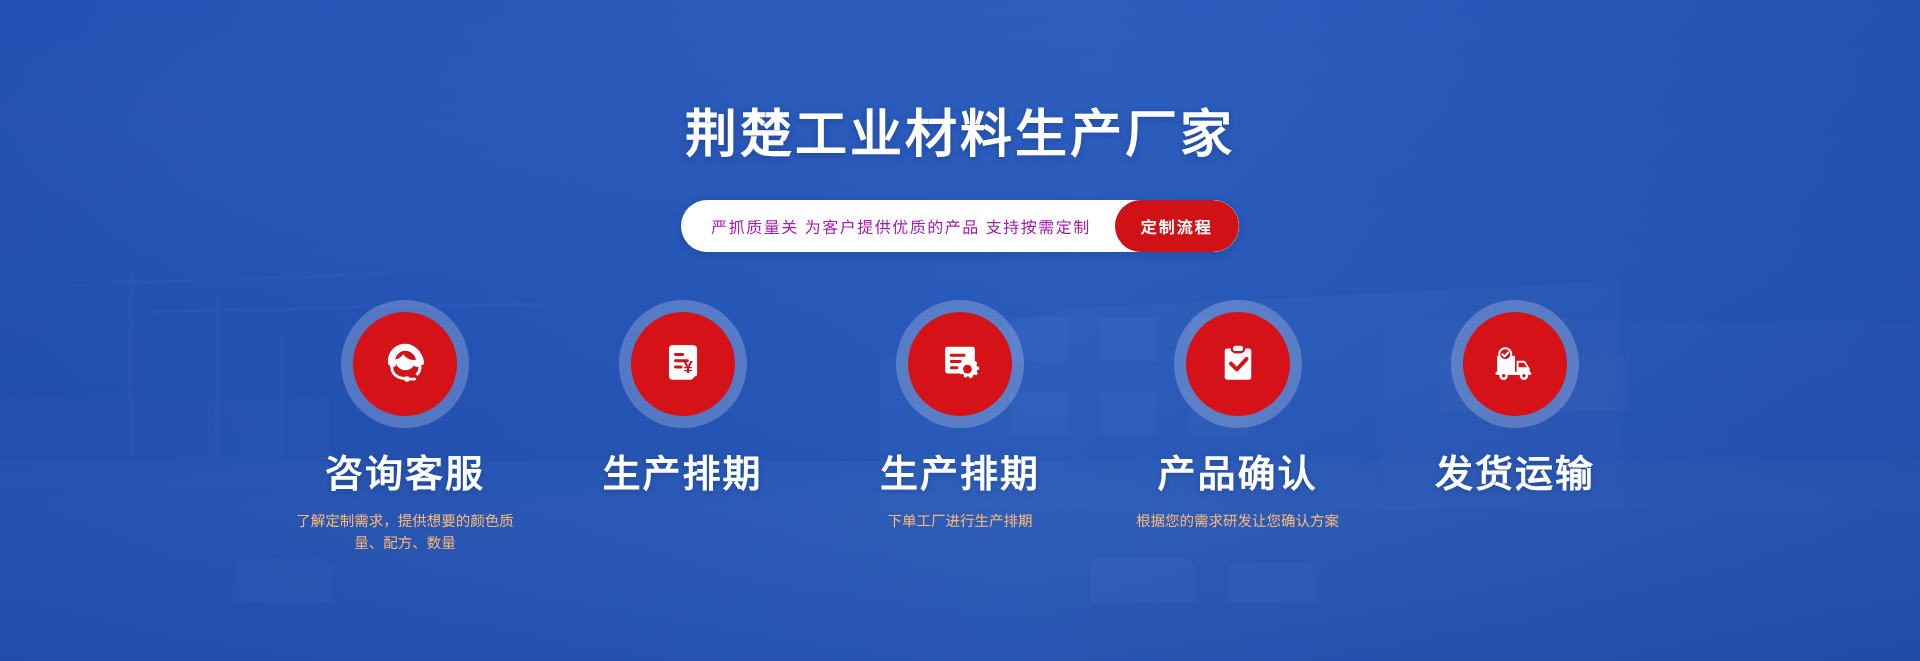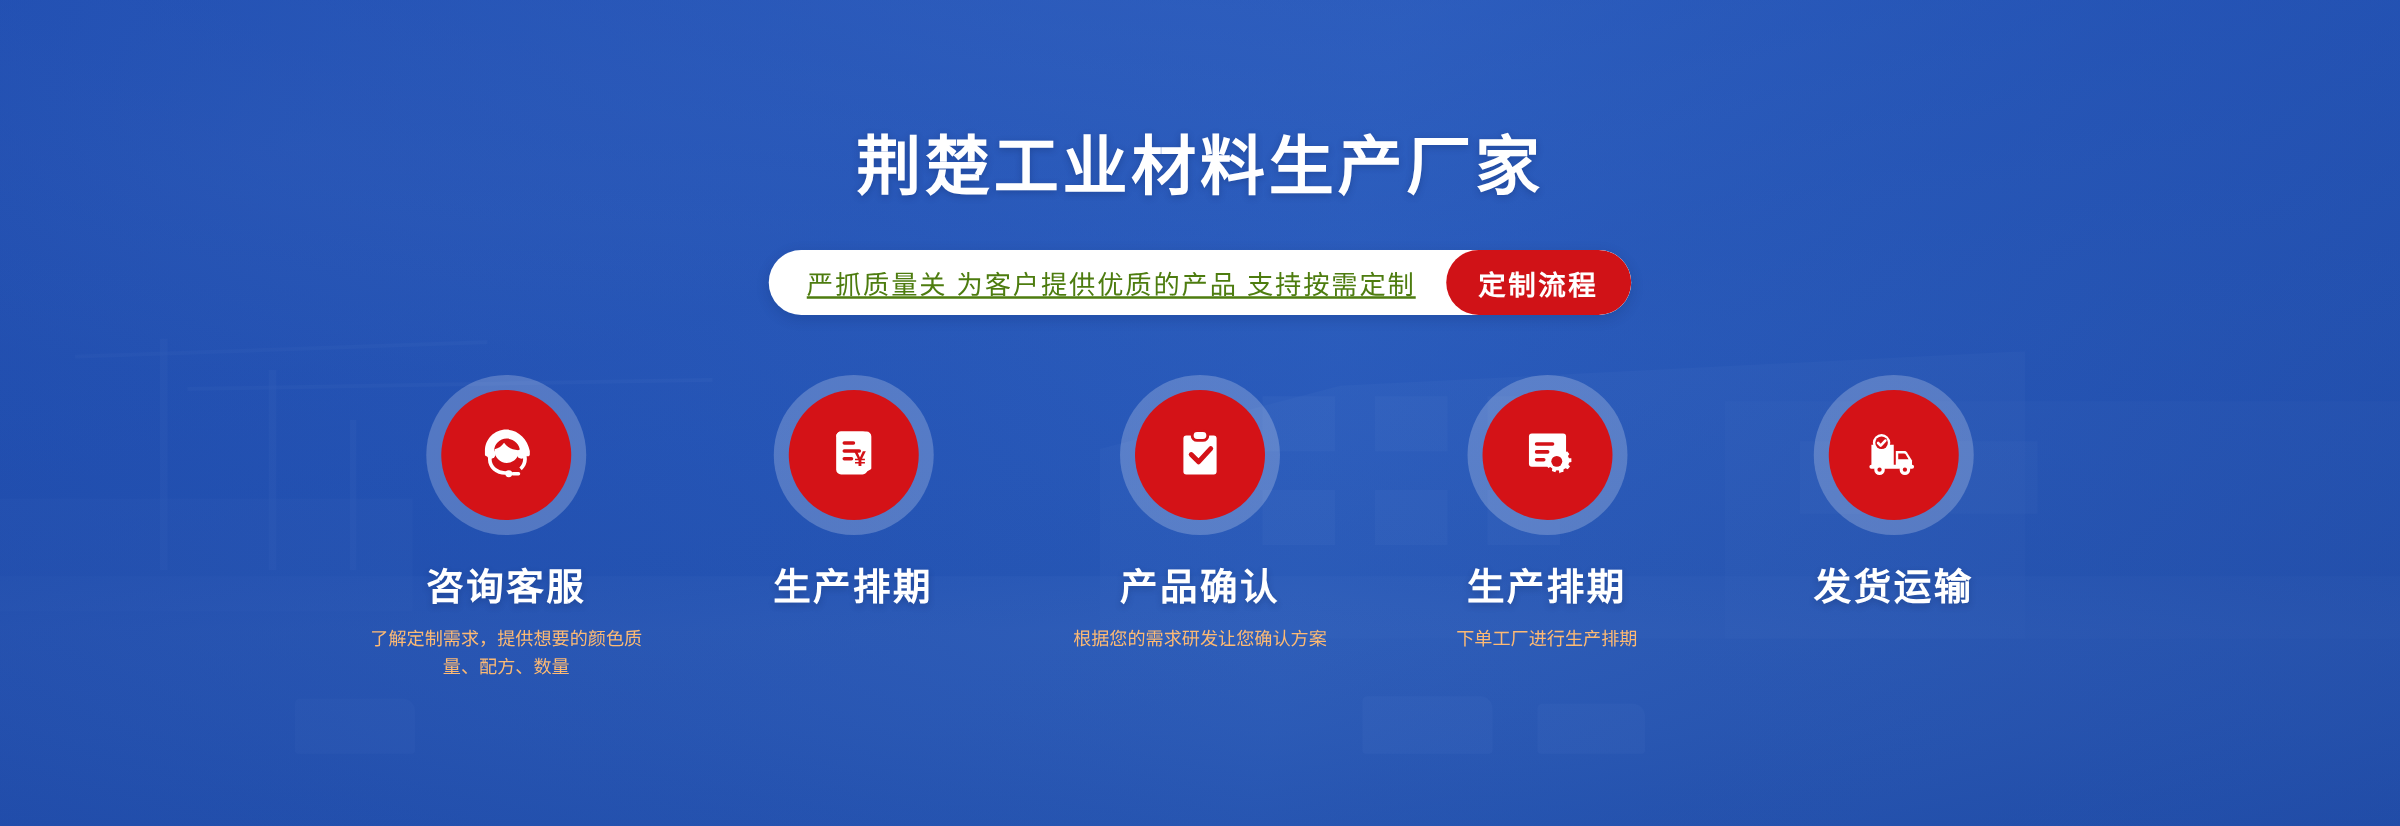--- a/index.html
+++ b/index.html
@@ -131,36 +131,35 @@
     display:flex;
     align-items:center;
     height:52px;
     background:#ffffff;
     border-radius:26px;
     padding-left:30px;
     box-shadow:0 3px 10px rgba(8,26,70,.18);
     overflow:hidden;
   }
   .pillbar-text {
-    font-size:21px;
-    color:#4d7c0f;
+    font-size:16px;
+    color:#a21caf;
     letter-spacing:1.5px;
     white-space:nowrap;
     padding-right:24px;
-    text-decoration:underline;
   }
   .pillbar-btn {
     display:flex;
     align-items:center;
     justify-content:center;
     height:52px;
     padding:0 26px;
     background:#d01217;
     color:#ffffff;
-    font-size:22px;
+    font-size:16px;
     font-weight:bold;
     letter-spacing:2px;
     border-radius:26px;
     white-space:nowrap;
     cursor:pointer;
     border:none;
     font-family:inherit;
   }
 
   
@@ -194,21 +193,21 @@
     border-radius:50%;
     background:#d41217;
     display:flex;
     align-items:center;
     justify-content:center;
   }
   .step-disc svg { display:block; }
 
   .step-title {
     margin-top:26px;
-    font-size:30px;
+    font-size:38px;
     font-weight:bold;
     color:#ffffff;
     letter-spacing:2px;
     line-height:1.1;
     text-shadow:0 2px 5px rgba(10,30,80,.25);
     white-space:nowrap;
   }
   .step-desc {
     margin-top:14px;
     font-size:14.5px;
@@ -294,36 +293,20 @@
                 <rect x="14" y="8" width="32" height="44" rx="5" fill="#ffffff"></rect>
                 <rect x="20.5" y="18" width="13" height="3.6" rx="1.8" fill="#d41217"></rect>
                 <rect x="20.5" y="26" width="19" height="3.6" rx="1.8" fill="#d41217"></rect>
                 <rect x="20.5" y="34" width="11" height="3.6" rx="1.8" fill="#d41217"></rect>
                 <text x="38.5" y="43" font-family="'Liberation Sans',sans-serif" font-size="22" font-weight="bold" fill="#d41217" text-anchor="middle">¥</text>
               </svg>
             </span>
           </div>
         </div>
         <div class="step-title">生产排期</div>
-      </div>
-
-      <div class="step">
-        <div class="step-ring">
-          <div class="step-disc">
-            <span>
-              <svg width="50" height="50" viewBox="0 0 64 64" xmlns="http://www.w3.org/2000/svg">
-                <rect x="15" y="12" width="34" height="40" rx="3" fill="#ffffff"></rect>
-                <rect x="24" y="7" width="16" height="10" rx="5" fill="#ffffff" stroke="#d41217" stroke-width="3"></rect>
-                <path d="M23 31.5l7.5 7.5L43 25.5" fill="none" stroke="#d41217" stroke-width="5" stroke-linecap="round" stroke-linejoin="round"></path>
-              </svg>
-            </span>
-          </div>
-        </div>
-        <div class="step-title">产品确认</div>
-        <div class="step-desc">根据您的需求研发让您确认方案</div>
       </div>
 
       <div class="step">
         <div class="step-ring">
           <div class="step-disc">
             <span>
               <svg width="50" height="50" viewBox="0 0 64 64" xmlns="http://www.w3.org/2000/svg">
                 <path d="M13 13a3 3 0 0 1 3-3h32a3 3 0 0 1 3 3v28a3 3 0 0 1-3 3H16a3 3 0 0 1-3-3V13z" fill="#ffffff"></path>
                 <path d="M44 44h7l-7 7v-7z" fill="#ffffff"></path>
                 <rect x="19" y="19" width="20" height="3.6" rx="1.8" fill="#d41217"></rect>
@@ -332,20 +315,36 @@
                 <g transform="translate(41.5,38.5)">
                   <path d="M0-12.4l2.3.9.9-2.1 3.3 1.4-.4 2.3 2 1.4 1.9-1.3 2.3 2.6-1.4 1.9 1 2.2 2.3.2.1 3.5-2.3.5-.7 2.3 1.6 1.7-2.2 2.7-2.1-1.1-2.1 1.1.1 2.3-3.4.8-1.1-2-2.4-.2-1.2 2-3.2-1.4.3-2.3-1.9-1.5-2.1 1-1.6-3.1 1.8-1.5-.3-2.4-2.2-.8.7-3.4 2.3.1 1.2-2.1L-2.6-12z" fill="#ffffff" transform="scale(1.05)"></path>
                   <circle cx="0" cy="0" r="5.6" fill="#d41217"></circle>
                 </g>
               </svg>
             </span>
           </div>
         </div>
         <div class="step-title">生产排期</div>
         <div class="step-desc">下单工厂进行生产排期</div>
+      </div>
+
+      <div class="step">
+        <div class="step-ring">
+          <div class="step-disc">
+            <span>
+              <svg width="50" height="50" viewBox="0 0 64 64" xmlns="http://www.w3.org/2000/svg">
+                <rect x="15" y="12" width="34" height="40" rx="3" fill="#ffffff"></rect>
+                <rect x="24" y="7" width="16" height="10" rx="5" fill="#ffffff" stroke="#d41217" stroke-width="3"></rect>
+                <path d="M23 31.5l7.5 7.5L43 25.5" fill="none" stroke="#d41217" stroke-width="5" stroke-linecap="round" stroke-linejoin="round"></path>
+              </svg>
+            </span>
+          </div>
+        </div>
+        <div class="step-title">产品确认</div>
+        <div class="step-desc">根据您的需求研发让您确认方案</div>
       </div>
 
       <div class="step">
         <div class="step-ring">
           <div class="step-disc">
             <span>
               <svg width="52" height="52" viewBox="0 0 64 64" xmlns="http://www.w3.org/2000/svg">
                 <path d="M10 22h22v22H10z" fill="#ffffff"></path>
                 <path d="M34 28h8.5c1 0 1.9.5 2.4 1.3L50 37.5V44H34V28z" fill="#ffffff"></path>
                 <path d="M36.4 30.4h5.8c.5 0 1 .3 1.3.7l3.1 5h-10.2v-5.7z" fill="#d41217"></path>

